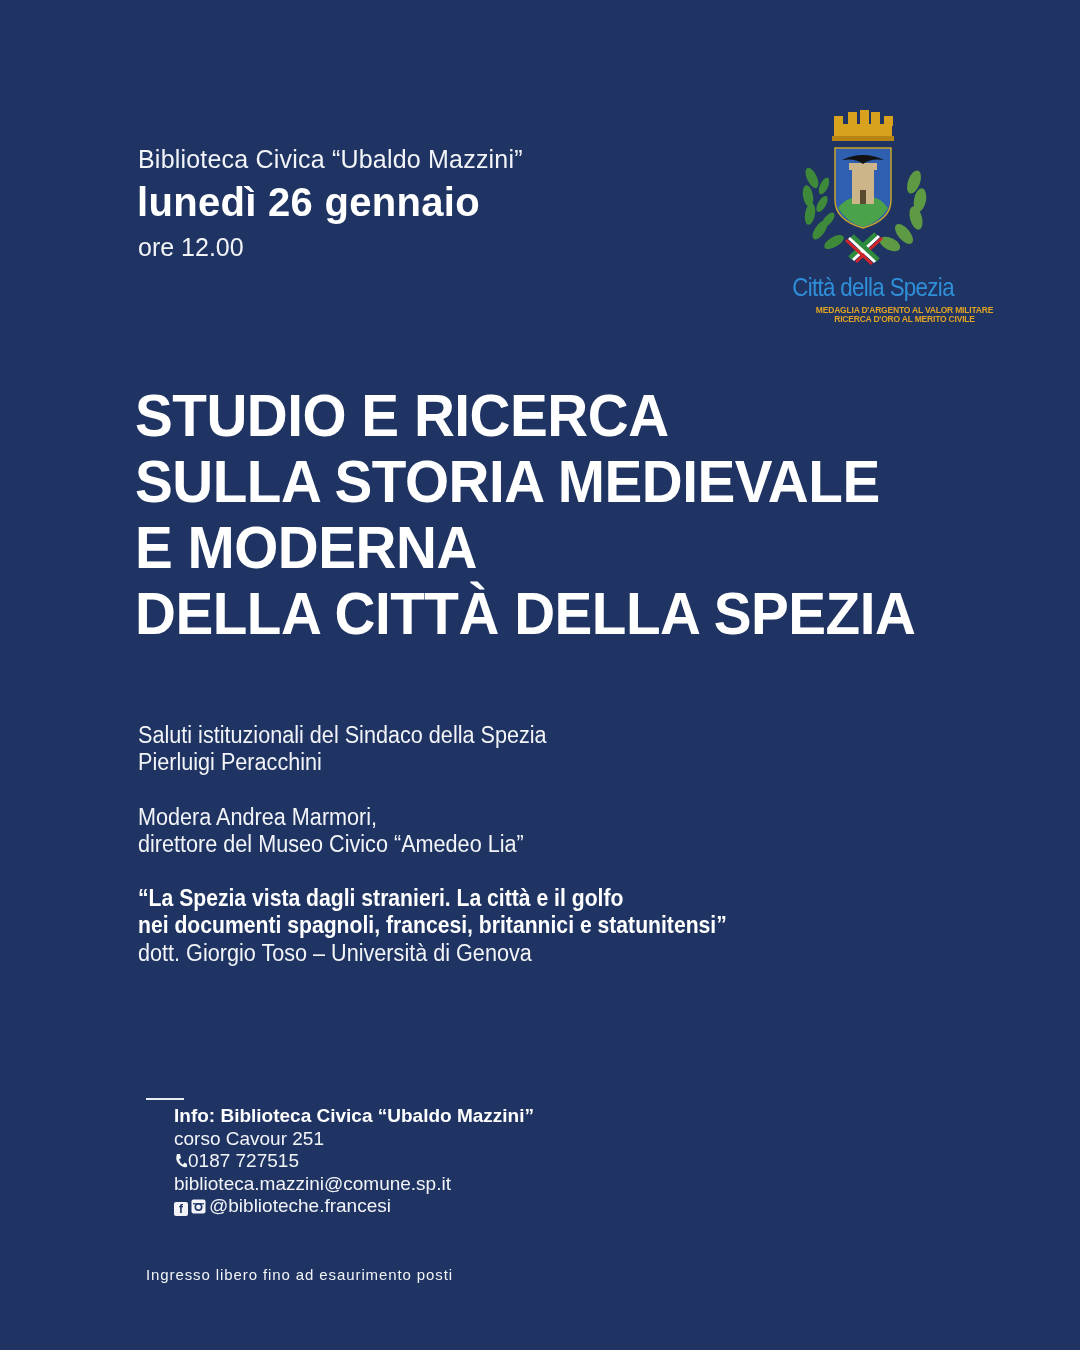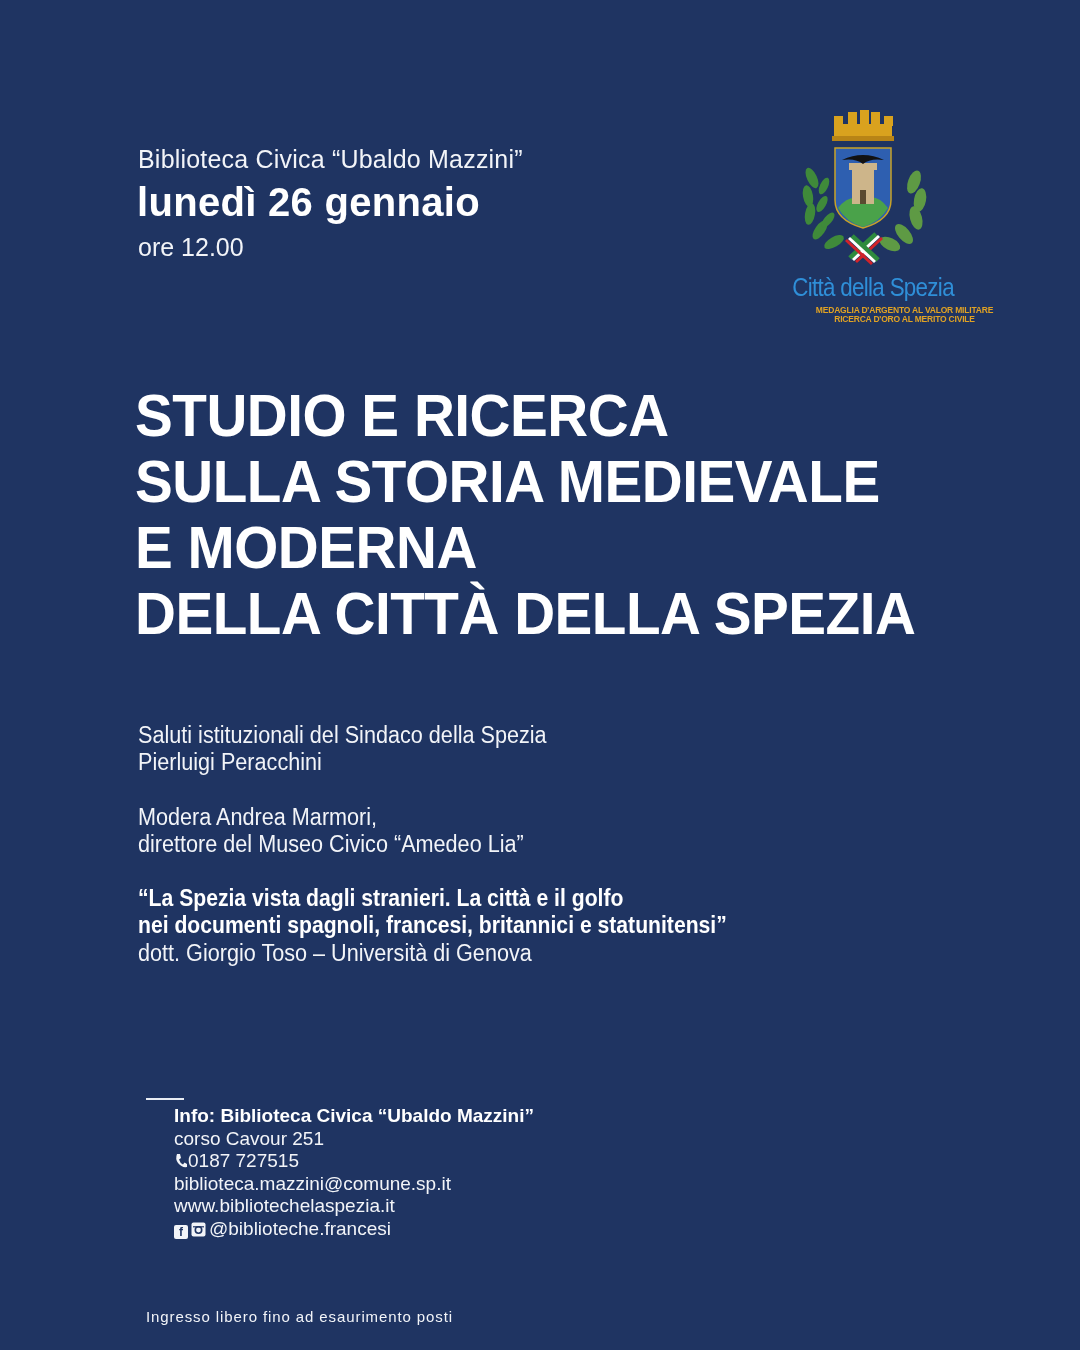--- a/index.html
+++ b/index.html
@@ -27,21 +27,21 @@
   .para { margin:0 0 27px 0; }
   .para .ln { display:block; white-space:nowrap; transform:scaleX(0.92); transform-origin:left; }
   .para .ln.b { font-weight:bold; color:#ffffff; transform:scaleX(0.9); }
 
   .rule { left:146px; top:1098px; width:38px; height:2px; background:#e8ecf3; }
   .info { left:149px; top:1105px; font-size:19px; line-height:22.5px; color:#f2f4f8;margin-left:25px; }
   .info .ln { display:block; white-space:nowrap; }
   .info .b { font-weight:bold; color:#ffffff; }
   .ico { display:inline-block; vertical-align:-2px; }
   .sq { display:inline-block; width:14px; height:14px; background:#f2f4f8; border-radius:2px; color:#1f3462; font-size:12px; font-weight:bold; text-align:center; line-height:15px; margin-right:3px; vertical-align:-1px; }
-  .free { left:146px; top:1308px; font-size:15px; letter-spacing:0.9px; color:#f2f4f8; }
+  .free { left:146px; top:1266px; font-size:15px; letter-spacing:0.9px; color:#f2f4f8; }
 </style>
 </head>
 <body>
 
 <div class="abs venue">Biblioteca Civica “Ubaldo Mazzini”</div>
 <div class="abs date">lunedì 26 gennaio</div>
 <div class="abs time">ore 12.00</div>
 
 <div class="abs logo">
   <svg width="175" height="165" viewBox="0 0 175 165" style="position:absolute;left:0;top:0;">
@@ -124,21 +124,20 @@
 
 <div class="abs info">
   <span class="ln b">Info: Biblioteca Civica “Ubaldo Mazzini”</span>
   <span class="ln">corso Cavour 251</span>
   <span class="ln">
     <svg class="ico" width="14" height="16" viewBox="0 0 14 16">
         <path d="M3 1 L6 1 L7 5 L5 6.5 Q6 10 9 11.5 L10.5 9.5 L13 11 L13 14 Q8 15 4 10 Q1 6 3 1 Z" fill="#f2f4f8"></path>
       </svg><span>0187 727515</span>
   </span>
   <span class="ln">biblioteca.mazzini@comune.sp.it</span>
-  <span class="ln">www.bibliotechelaspezia.it</span>
   <span class="ln">
     <span class="sq">f</span><svg class="ico" width="15" height="15" viewBox="0 0 15 15" style="margin-right:3px;">
         <rect x="0.5" y="0.5" width="14" height="14" rx="2" fill="#f2f4f8"></rect>
         <circle cx="7.5" cy="8" r="3.2" fill="none" stroke="#1f3462" stroke-width="1.6"></circle>
         <rect x="2" y="4.2" width="11" height="1.2" fill="#1f3462"></rect>
       </svg><span>@biblioteche.francesi</span>
   </span>
 </div>
 
 <div class="abs free">Ingresso libero fino ad esaurimento posti</div>

